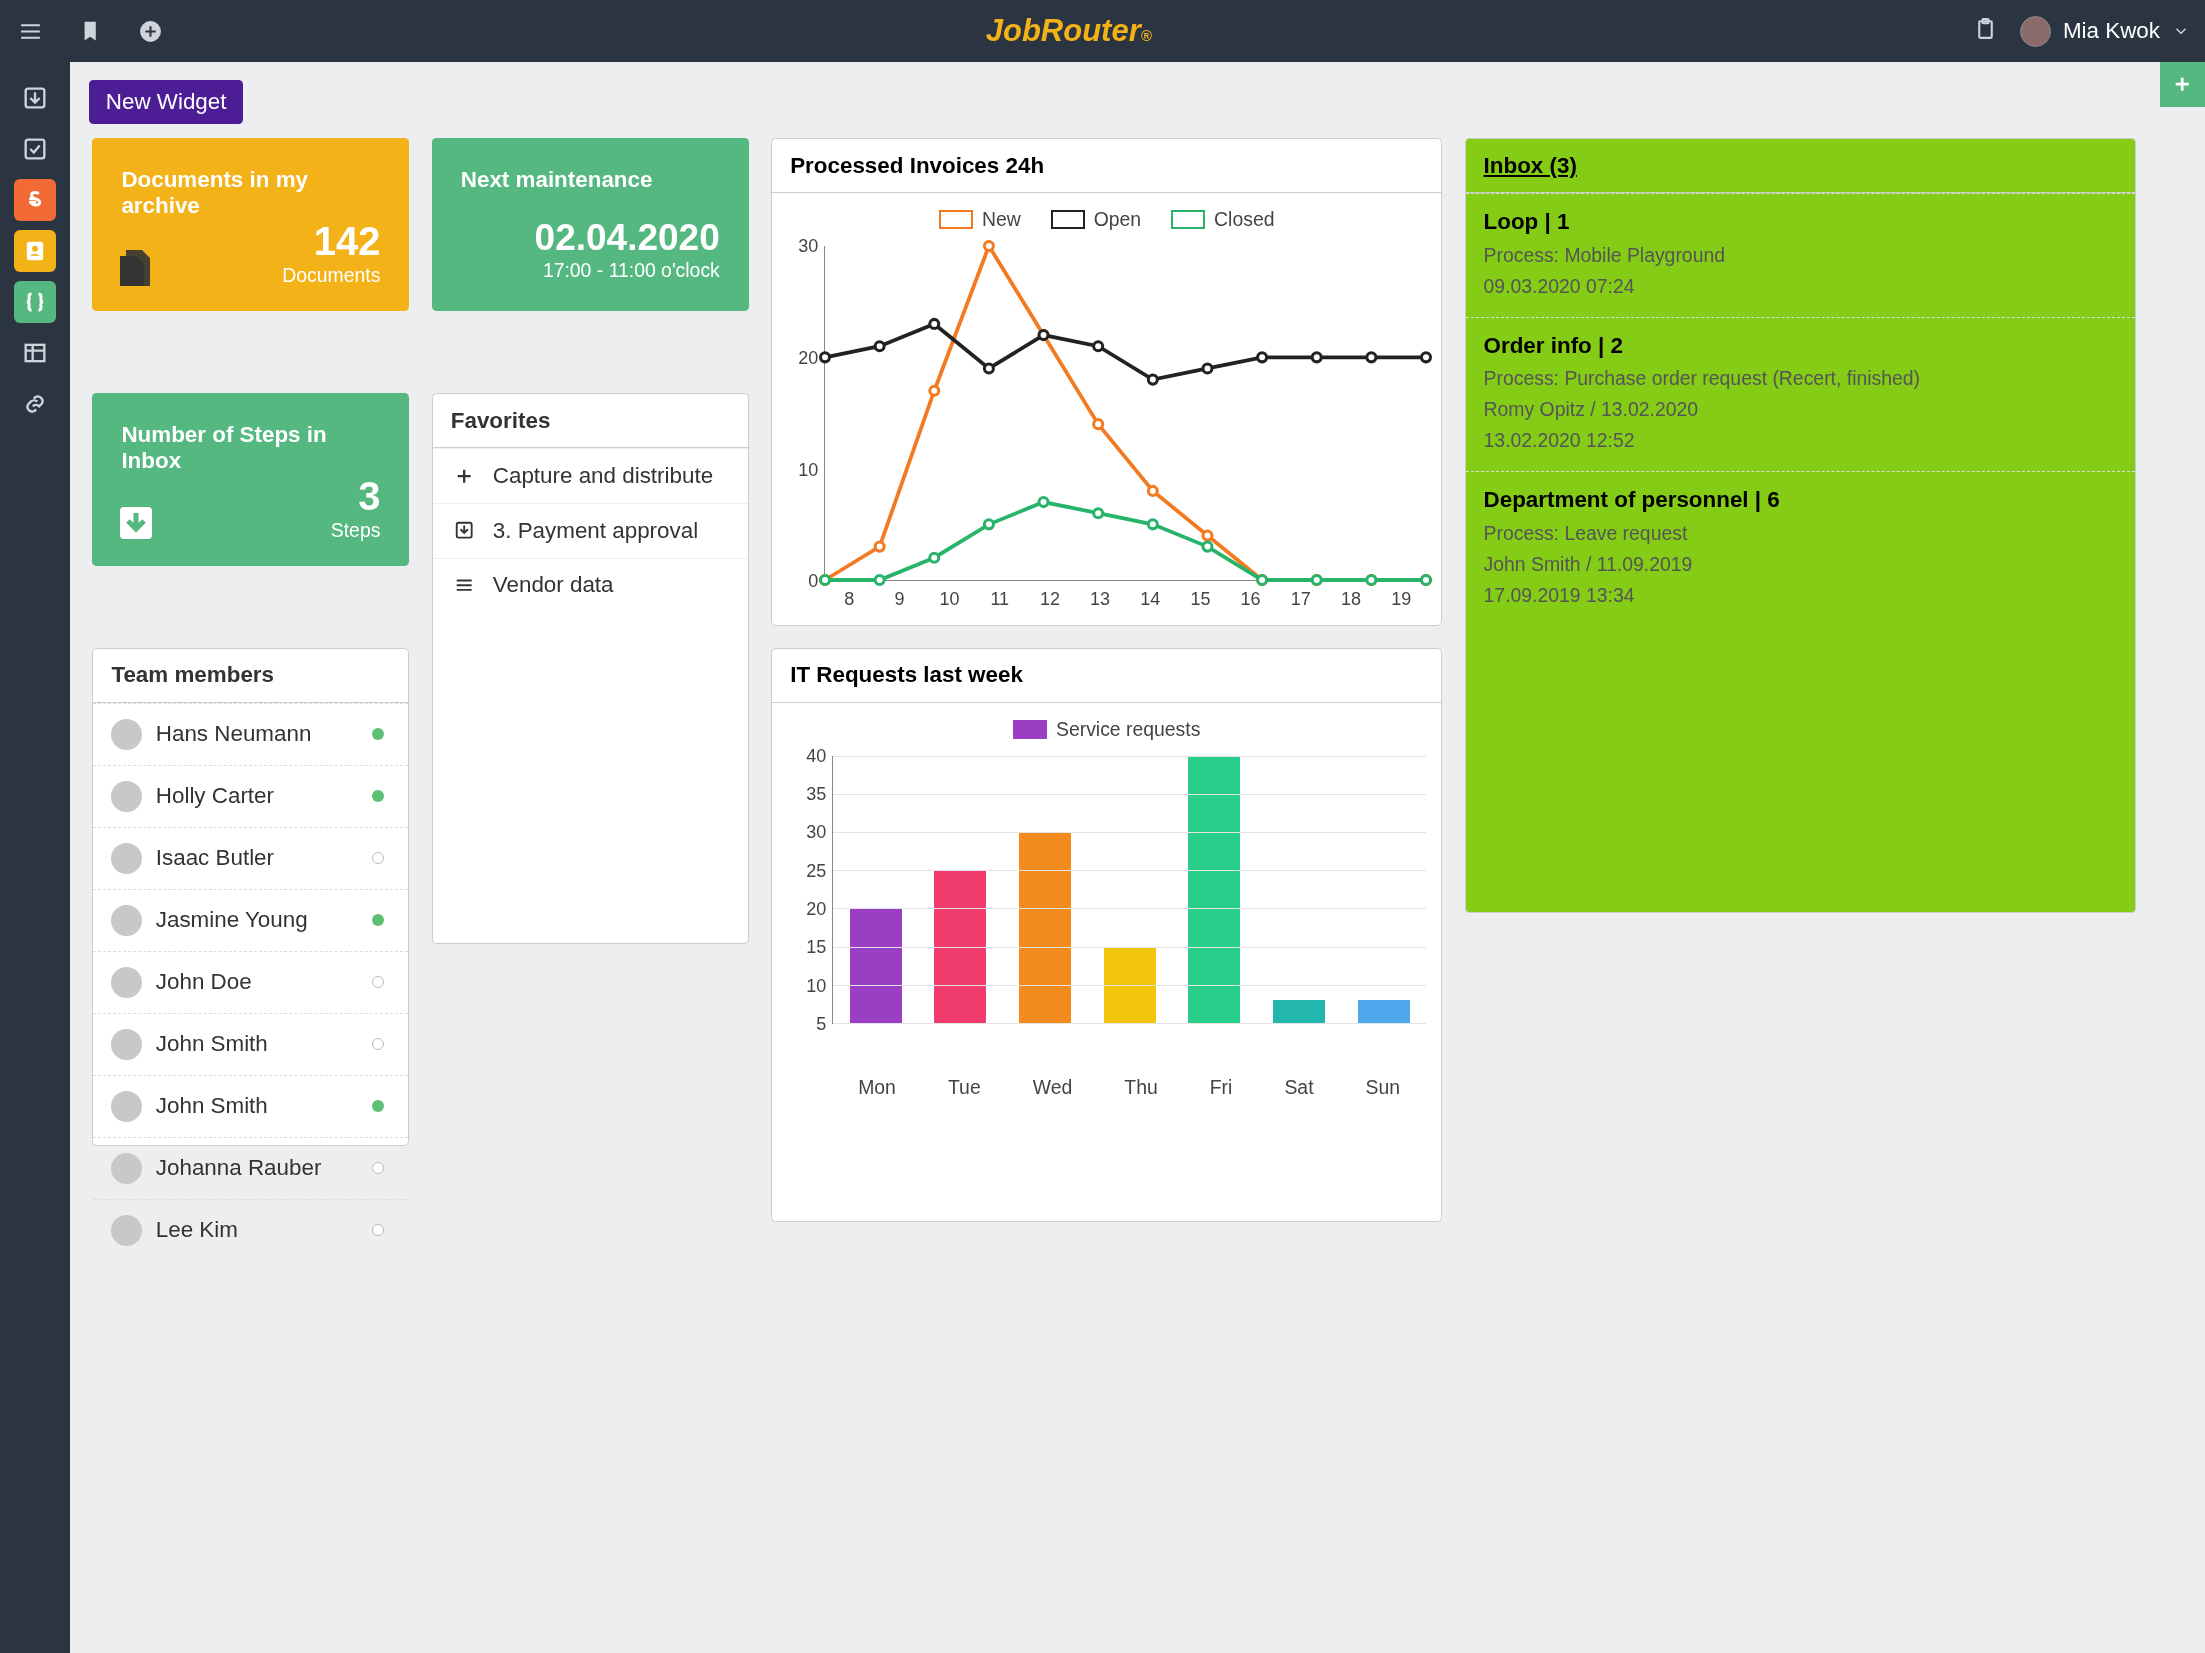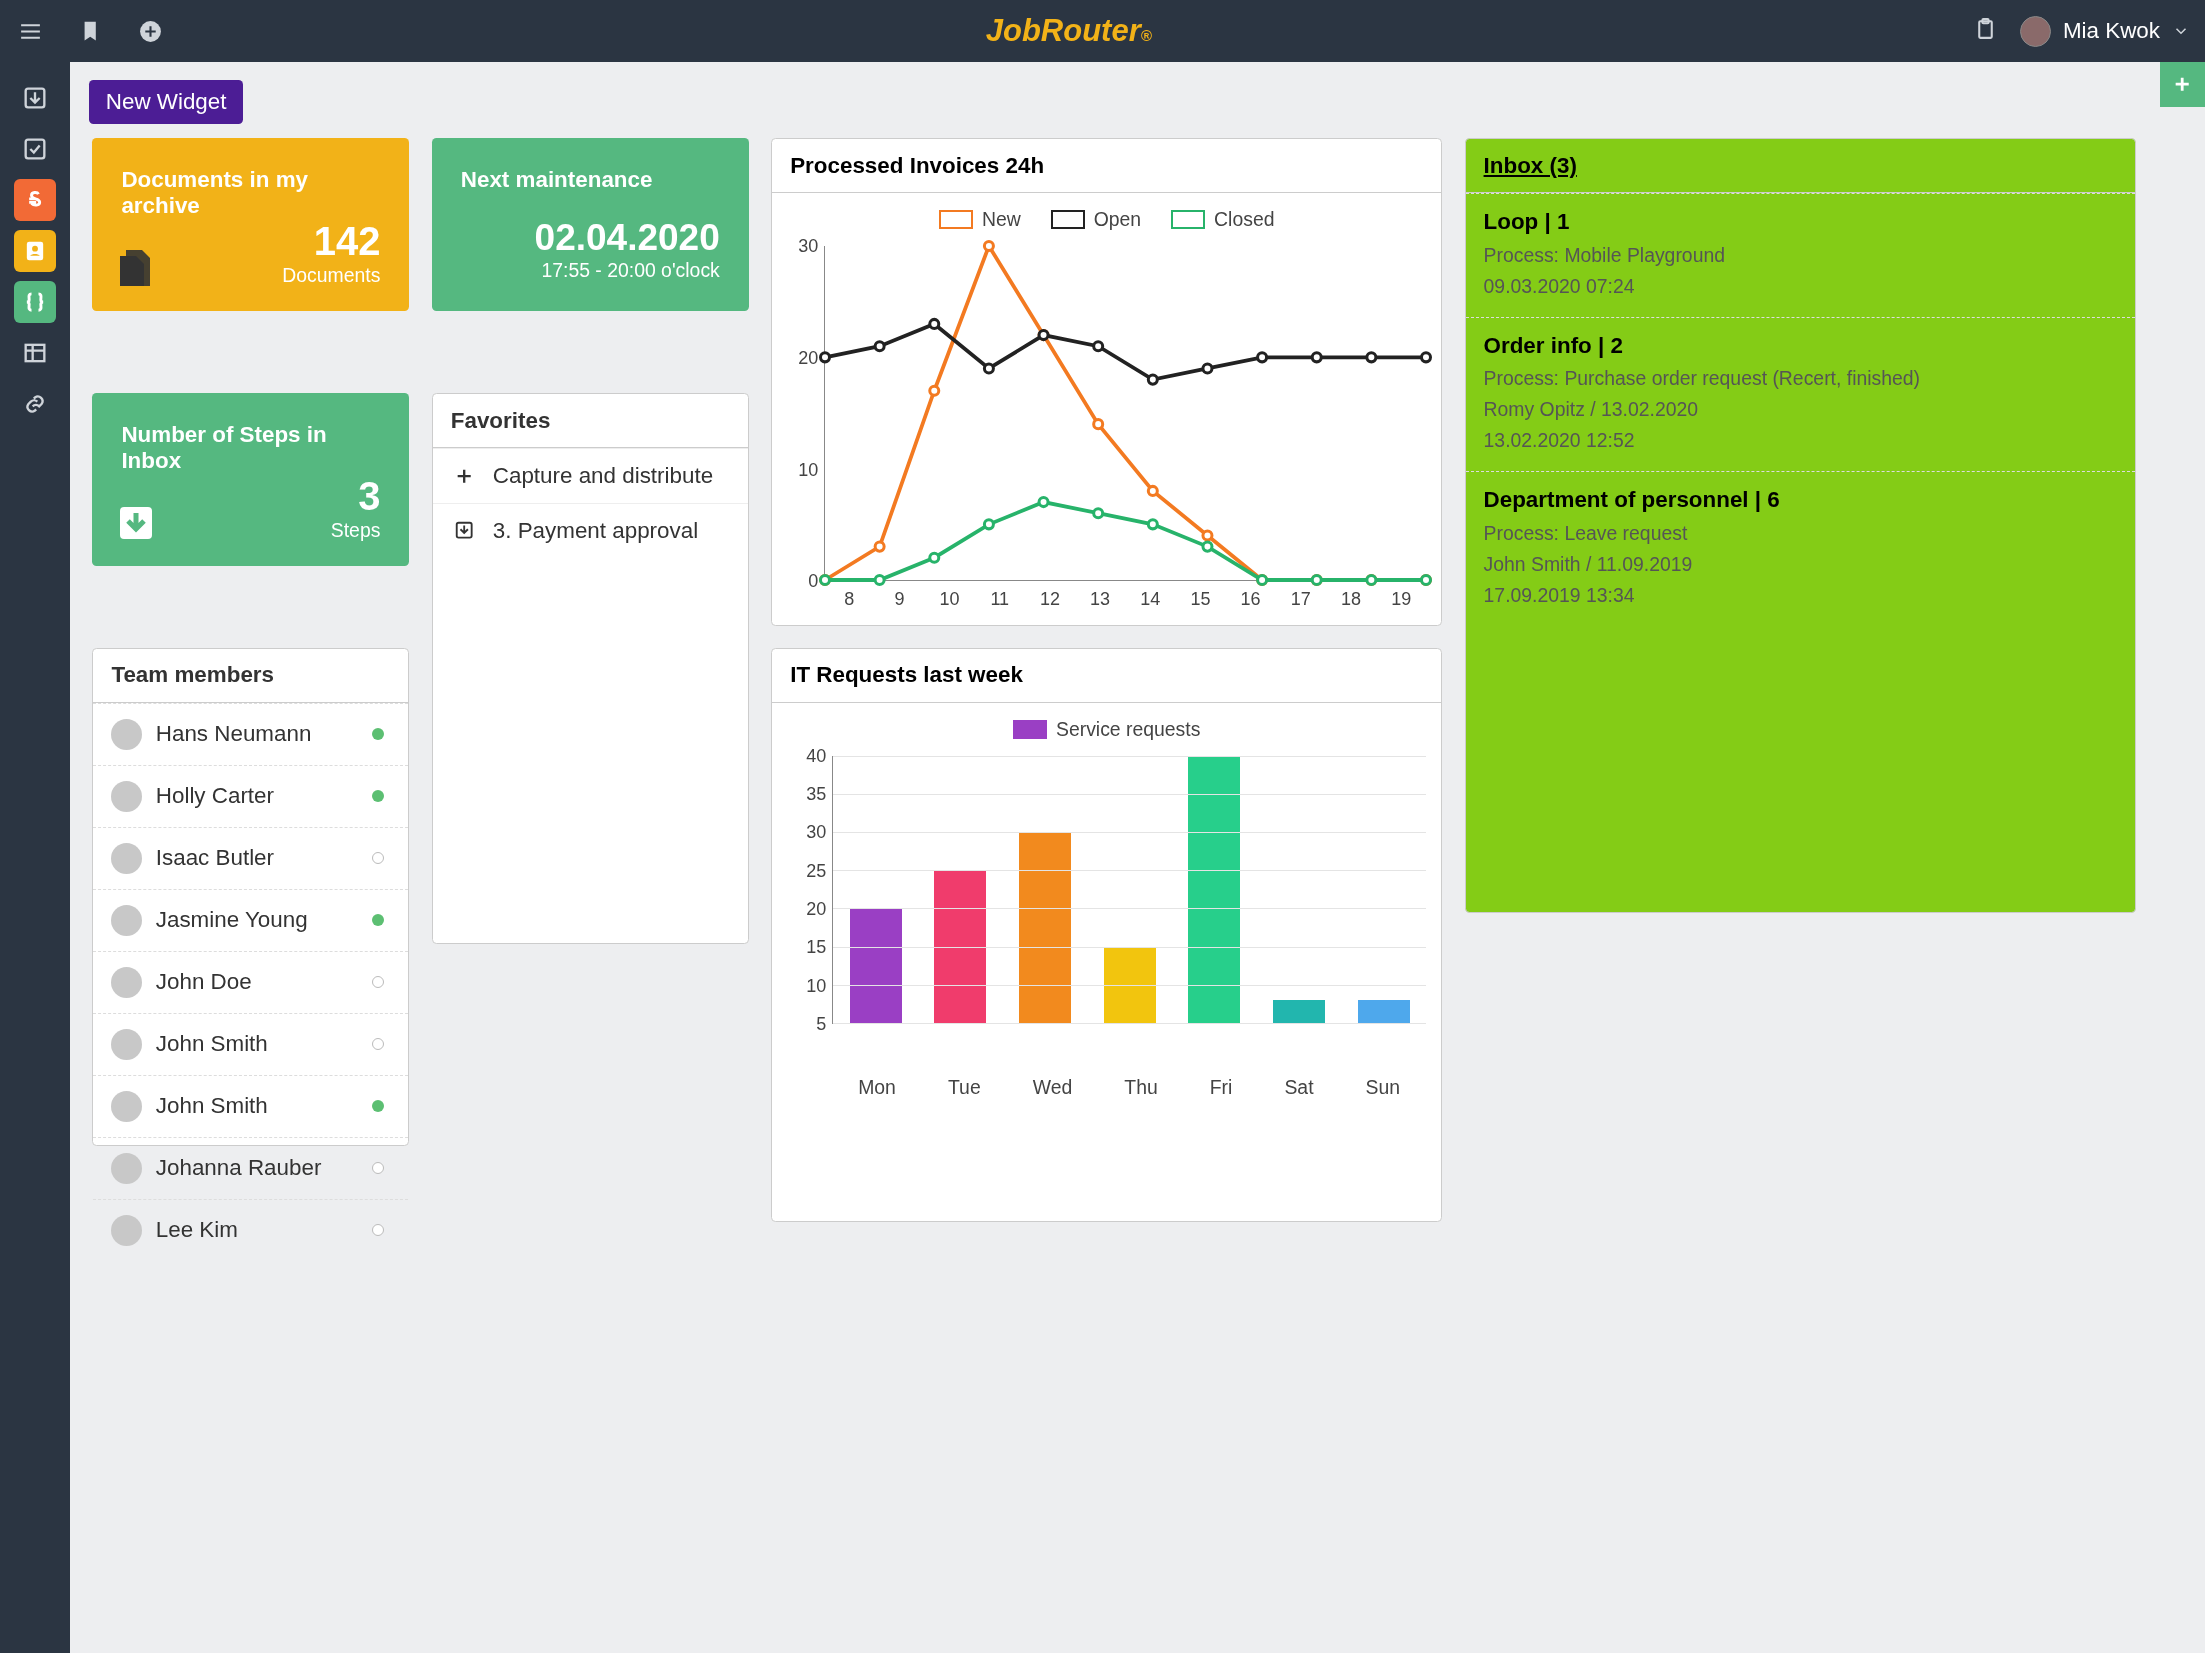--- a/index.html
+++ b/index.html
@@ -193,21 +193,21 @@
             <path d="M7 3h8l4 4v14H7z" opacity="0.9"></path>
             <path d="M4 6h8l4 4v11H4z"></path>
           </svg>
         <div class="tile-value">142</div>
         <div class="tile-sub">Documents</div>
       </div>
 
       <div class="tile tile-green">
         <div class="tile-title">Next maintenance</div>
         <div class="tile-value" style="font-size:37px">02.04.2020</div>
-        <div class="tile-sub">17:55 - 20:00 o'clock</div>
+        <div class="tile-sub">17:00 - 11:00 o'clock</div>
       </div>
 
       <div class="chart-card" style="grid-row: span 2;">
         <div class="card-head">Processed Invoices 24h</div>
         <div class="chart-body">
           <div class="legend" id="line-legend">
               <div class="legend-item">
                 <span class="legend-sw" style="border-color:#f37a21"></span>
                 <span>New</span>
               </div>
@@ -332,20 +332,28 @@
             </div>
             <div class="fav-item">
               <span class="fav-icon">
                 <svg viewBox="0 0 24 24" width="22.4" height="22.4" fill="none" stroke="#333" stroke-width="2">
                   <rect x="4" y="4" width="16" height="16" rx="2"></rect>
                   <path d="M8 11l4 4 4-4M12 7v8"></path>
                 </svg>
               </span>
               <span>3. Payment approval</span>
             </div>
+            <div class="fav-item">
+              <span class="fav-icon">
+                <svg viewBox="0 0 24 24" width="22.4" height="22.4" fill="none" stroke="#333" stroke-width="2">
+                  <path d="M4 7h16M4 12h16M4 17h16"></path>
+                </svg>
+              </span>
+              <span>Vendor data</span>
+            </div>
           </div>
       </div>
 
       <div class="card" style="height: 498px;">
         <div class="card-head">Team members</div>
         <div class="team-list" id="team-list">
             <div class="team-item">
               <div class="team-avatar"></div>
               <span>Hans Neumann</span>
               <span class="status-dot dot-on"></span>

